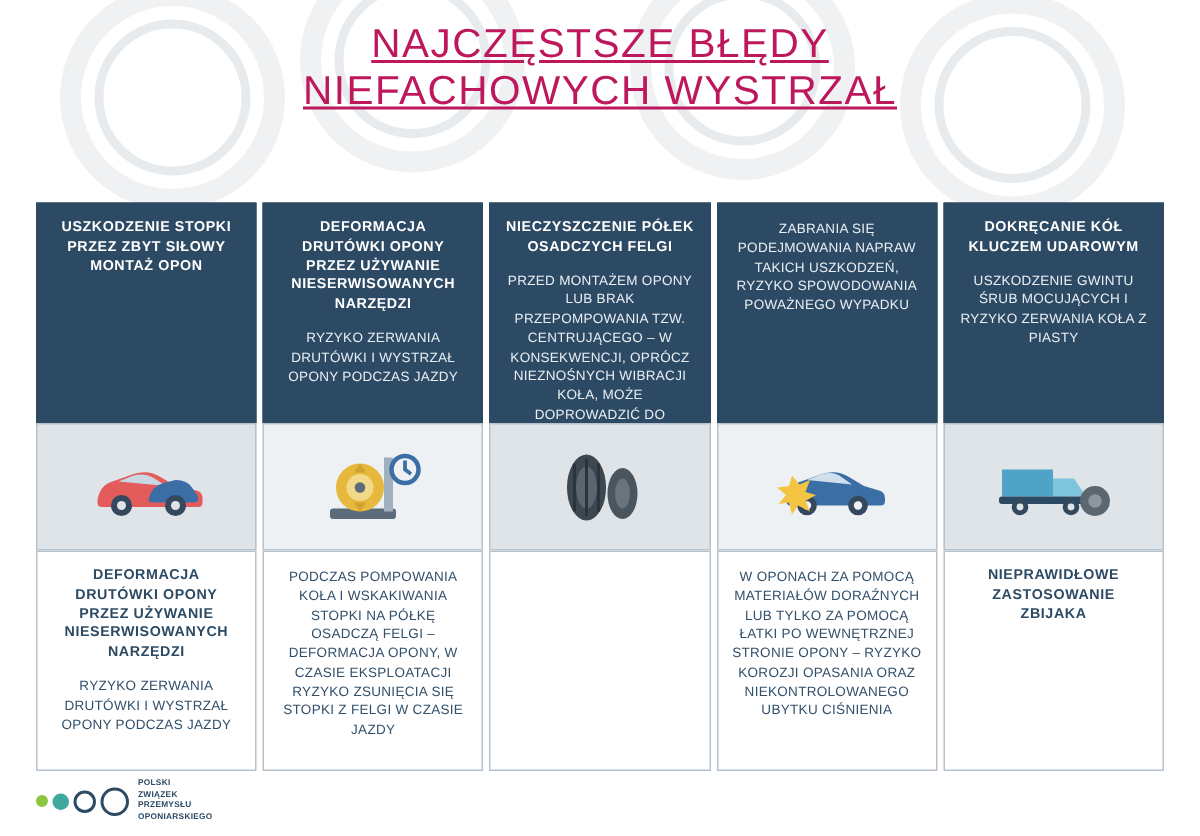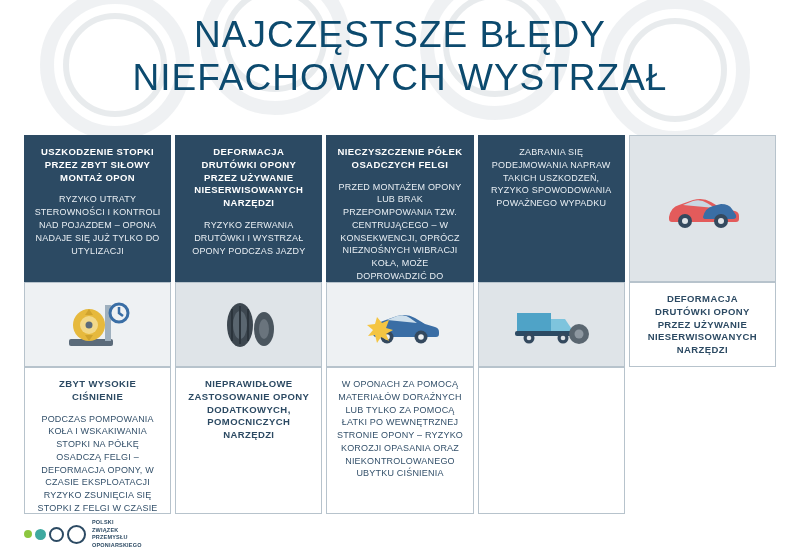--- a/index.html
+++ b/index.html
@@ -31,25 +31,26 @@
   .bg-tyres .ring.inner {
     border: 6px solid #e4e8ea;
   }
   .title {
     position: relative;
     text-align: center;
     padding-top: 14px;
     z-index: 2;
   }
   .title h1 {
-    font-size: 37px;
+    font-size: 27px;
     line-height: 1.15;
     letter-spacing: 1px;
-    color: #0c4a6e;
+    color: #be185d;
     font-weight: 400;
+    text-decoration: underline;
   }
   .title h1 .line2 { display: block; }
 
   .grid {
     position: absolute;
     top: 135px; left: 24px;
     width: 752px;
     display: grid;
     grid-template-columns: repeat(5, 1fr);
     grid-template-rows: 147px 85px 147px;
@@ -151,32 +152,35 @@
     <h1>
       <span>NAJCZĘSTSZE BŁĘDY</span>
       <span class="line2">NIEFACHOWYCH WYSTRZAŁ</span>
     </h1>
   </div>
 
   <div class="grid">
 
     <div class="cell dark">
       <h3>USZKODZENIE STOPKI PRZEZ ZBYT SIŁOWY MONTAŻ OPON</h3>
-      <p>RYZYKO UTRATY STEROWNOŚCI I KONTROLI NAD POJAZDEM – OPONA NADAJE SIĘ JUŻ TYLKO DO UTYLIZACJI</p>
     </div>
     <div class="cell dark">
       <h3>DEFORMACJA DRUTÓWKI OPONY PRZEZ UŻYWANIE NIESERWISOWANYCH NARZĘDZI</h3>
       <p>RYZYKO ZERWANIA DRUTÓWKI I WYSTRZAŁ OPONY PODCZAS JAZDY</p>
     </div>
     <div class="cell dark">
       <h3>NIECZYSZCZENIE PÓŁEK OSADCZYCH FELGI</h3>
       <p>PRZED MONTAŻEM OPONY LUB BRAK PRZEPOMPOWANIA TZW. CENTRUJĄCEGO – W KONSEKWENCJI, OPRÓCZ NIEZNOŚNYCH WIBRACJI KOŁA, MOŻE DOPROWADZIĆ DO ROZERWANIA OPONY</p>
     </div>
     <div class="cell dark">
       <p>ZABRANIA SIĘ PODEJMOWANIA NAPRAW TAKICH USZKODZEŃ, RYZYKO SPOWODOWANIA POWAŻNEGO WYPADKU</p>
+    </div>
+    <div class="cell dark">
+      <h3>DOKRĘCANIE KÓŁ KLUCZEM UDAROWYM</h3>
+      <p>USZKODZENIE GWINTU ŚRUB MOCUJĄCYCH I RYZYKO ZERWANIA KOŁA Z PIASTY</p>
     </div>
 
     <div class="iconcell">
       <svg width="78" height="44" viewBox="0 0 78 44">
         <path d="M6 30 q2-10 10-12 l14-5 q10-3 18 2 l10 6 14 3 q4 1 4 5 v3 q0 3-3 3 H9 q-3 0-3-3z" fill="#e35b5b"></path>
         <path d="M20 18 l10-4 q8-2 14 2 l8 5 z" fill="#c9d7e2"></path>
         <path d="M40 30 q2-9 10-11 l8-2 q8 0 11 5 l4 6 q1 4-3 4 H43 q-3 0-3-2z" fill="#3a6ea5"></path>
         <circle cx="22" cy="34" r="7" fill="#34495e"></circle>
           <circle cx="22" cy="34" r="3" fill="#dfe4e8"></circle>
         <circle cx="58" cy="34" r="7" fill="#34495e"></circle>
@@ -232,30 +236,29 @@
         <circle cx="68" cy="33" r="10" fill="#5a6670"></circle>
         <circle cx="68" cy="33" r="4.5" fill="#8d97a0"></circle>
       </svg>
     </div>
 
     <div class="cell light">
       <h3>DEFORMACJA DRUTÓWKI OPONY PRZEZ UŻYWANIE NIESERWISOWANYCH NARZĘDZI</h3>
       <p>RYZYKO ZERWANIA DRUTÓWKI I WYSTRZAŁ OPONY PODCZAS JAZDY</p>
     </div>
     <div class="cell light">
-      <h3>ZBYT WYSOKIE CIŚNIENIE</h3>
       <p>PODCZAS POMPOWANIA KOŁA I WSKAKIWANIA STOPKI NA PÓŁKĘ OSADCZĄ FELGI – DEFORMACJA OPONY, W CZASIE EKSPLOATACJI RYZYKO ZSUNIĘCIA SIĘ STOPKI Z FELGI W CZASIE JAZDY</p>
     </div>
     <div class="cell light">
-      <h3>NIEPRAWIDŁOWE ZASTOSOWANIE OPONY DODATKOWYCH, POMOCNICZYCH NARZĘDZI</h3>
     </div>
     <div class="cell light">
       <p>W OPONACH ZA POMOCĄ MATERIAŁÓW DORAŹNYCH LUB TYLKO ZA POMOCĄ ŁATKI PO WEWNĘTRZNEJ STRONIE OPONY – RYZYKO KOROZJI OPASANIA ORAZ NIEKONTROLOWANEGO UBYTKU CIŚNIENIA</p>
     </div>
     <div class="cell light">
+      <h3>NIEPRAWIDŁOWE ZASTOSOWANIE ZBIJAKA</h3>
     </div>
 
   </div>
 
   <div class="logo">
     <div class="dots">
       <span class="d d1"></span>
         <span class="d d2"></span>
         <span class="d d3"></span>
         <span class="d d4"></span>

